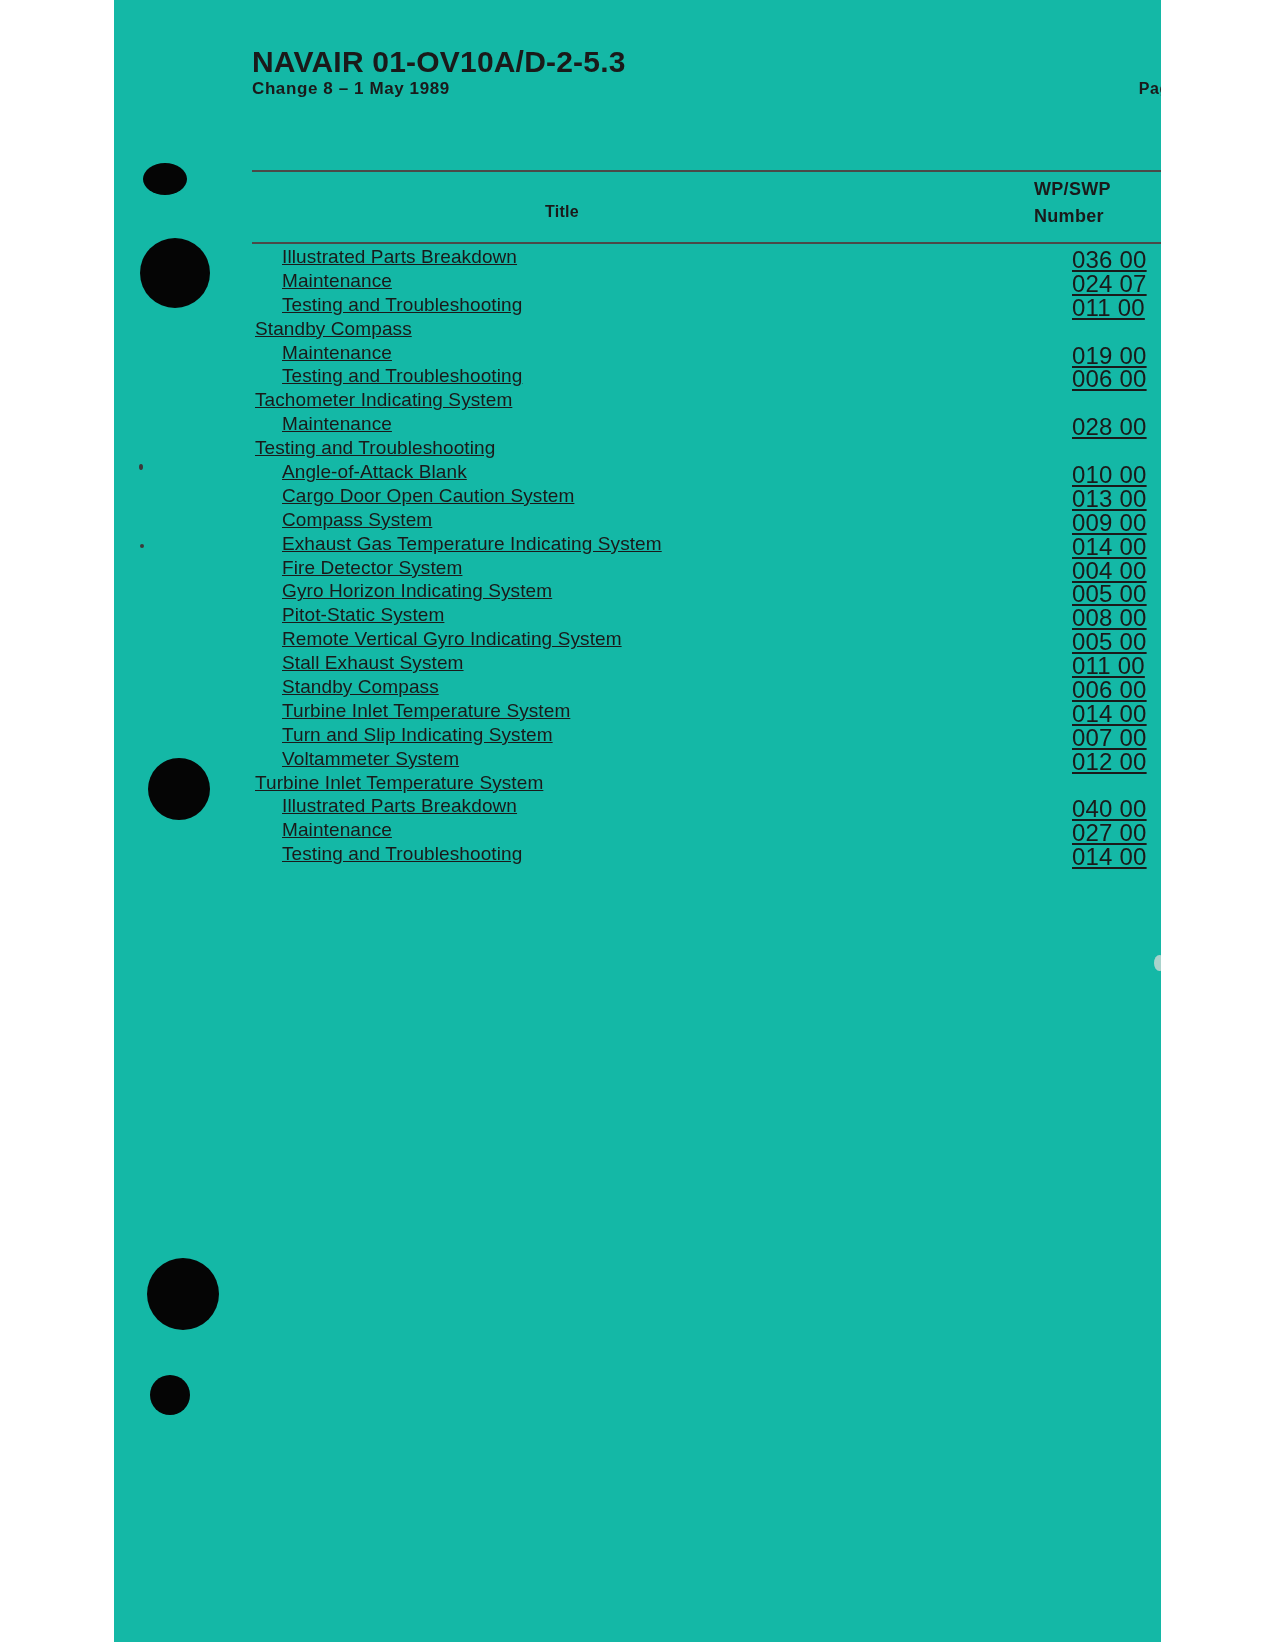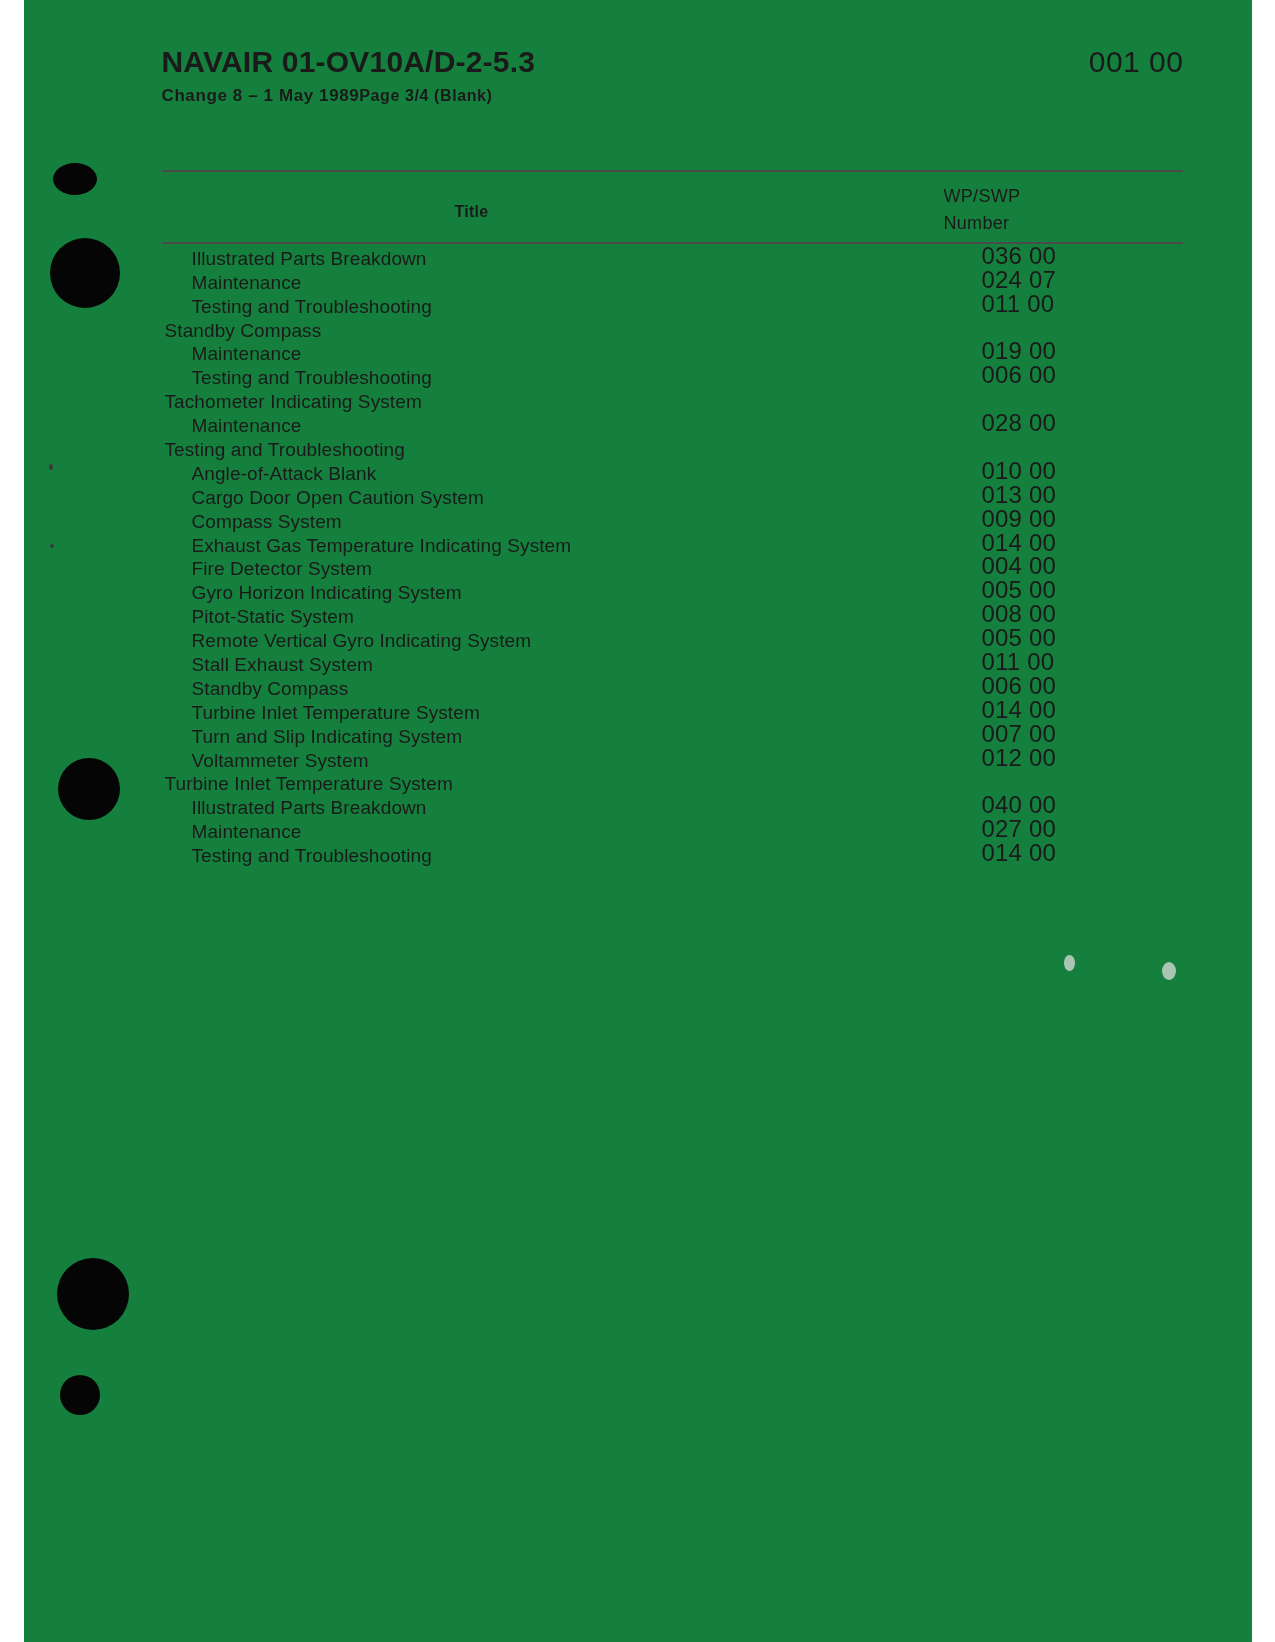--- a/index.html
+++ b/index.html
@@ -8,24 +8,24 @@
     padding: 0;
     background: #ffffff;
   }
   body {
     font-family: "Liberation Sans", sans-serif;
     color: #1a1a1a;
   }
 
   .page {
     position: relative;
-    width: 1228px;
+    width: 1047px;
     height: 1642px;
     margin: 0 auto;
-    background: #15803d;
+    background: #14b8a6;
     overflow: hidden;
   }
 
   
   .hole {
     position: absolute;
     background: #050505;
     border-radius: 50%;
   }
 
@@ -62,22 +62,23 @@
     white-space: nowrap;
   }
   .wp-id {
     font-size: 30px;
     font-weight: normal;
     letter-spacing: .5px;
     white-space: nowrap;
   }
   .hdr-row2 {
     display: flex;
+    justify-content: space-between;
     align-items: baseline;
-    margin-top: 7px;
+    margin-top: 0;
   }
   .change-line {
     font-size: 17px;
     font-weight: bold;
     letter-spacing: .6px;
     white-space: nowrap;
   }
   .page-line {
     font-size: 16px;
     font-weight: bold;
@@ -106,37 +107,37 @@
     text-align: center;
     font-size: 16px;
     font-weight: bold;
     letter-spacing: .3px;
   }
   .col-head-num {
     position: absolute;
     left: 920px;
     top: 176px;
     font-size: 18px;
-    font-weight: normal;
+    font-weight: bold;
     letter-spacing: .3px;
     line-height: 27px;
-    margin-top: 7px;
   }
 
   
   .index-table {
     position: absolute;
     left: 138px;
     top: 246px;
     width: 1021px;
   }
   .row {
     display: flex;
-    align-items: flex-end;
+    align-items: flex-start;
     height: 23.9px;
+    text-decoration: underline;
   }
   .row .title {
     flex: 0 0 790px;
     font-size: 19px;
     letter-spacing: .1px;
     white-space: nowrap;
   }
   .row.level-0 .title { padding-left: 3px; }
   .row.level-1 .title { padding-left: 30px; }
 

